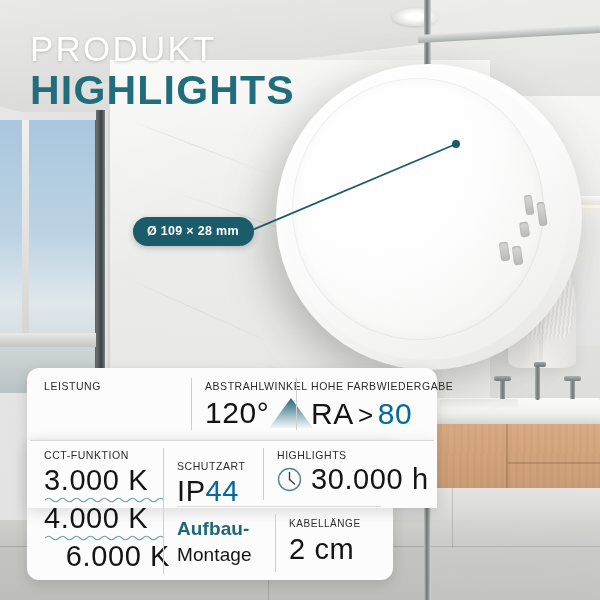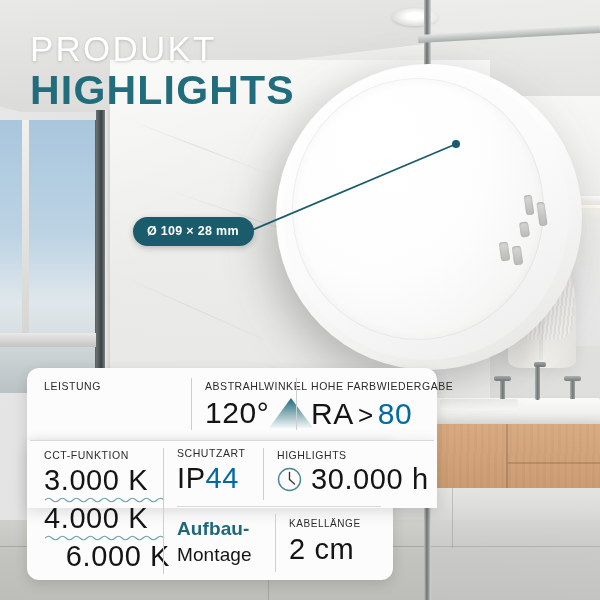--- a/index.html
+++ b/index.html
@@ -407,21 +407,21 @@
 
     <svg class="wave" width="125" height="7" style="margin:1px 0 0 1px">
       <path d="M0 4 q3.5 -3.5 7 0 t7 0 t7 0 t7 0 t7 0 t7 0 t7 0 t7 0 t7 0 t7 0 t7 0 t7 0 t7 0 t7 0 t7 0 t7 0 t7 0" fill="none" stroke="#6fa2ad" stroke-width="1.1"></path>
     </svg>
 
     <div class="val" style="font-size:29px;margin-top:1px;text-align:right;">6.000 K</div>
   </div>
 
   <div class="vdiv" style="left:136px; top:8px; height:126px;"></div>
 
-  <div class="cell" style="left:150px; top:7px;">
+  <div class="cell" style="left:150px; top:20px;">
     <div class="cap">SCHUTZART</div>
     <div style="margin-top:5px;">
       <span class="val" style="font-size:29px;">IP</span><span class="val teal" style="font-size:29px;">44</span>
     </div>
   </div>
 
   <div class="vdiv" style="left:236px; top:8px; height:52px;"></div>
 
   <div class="cell" style="left:250px; top:9px;">
     <div class="cap">HIGHLIGHTS</div>

